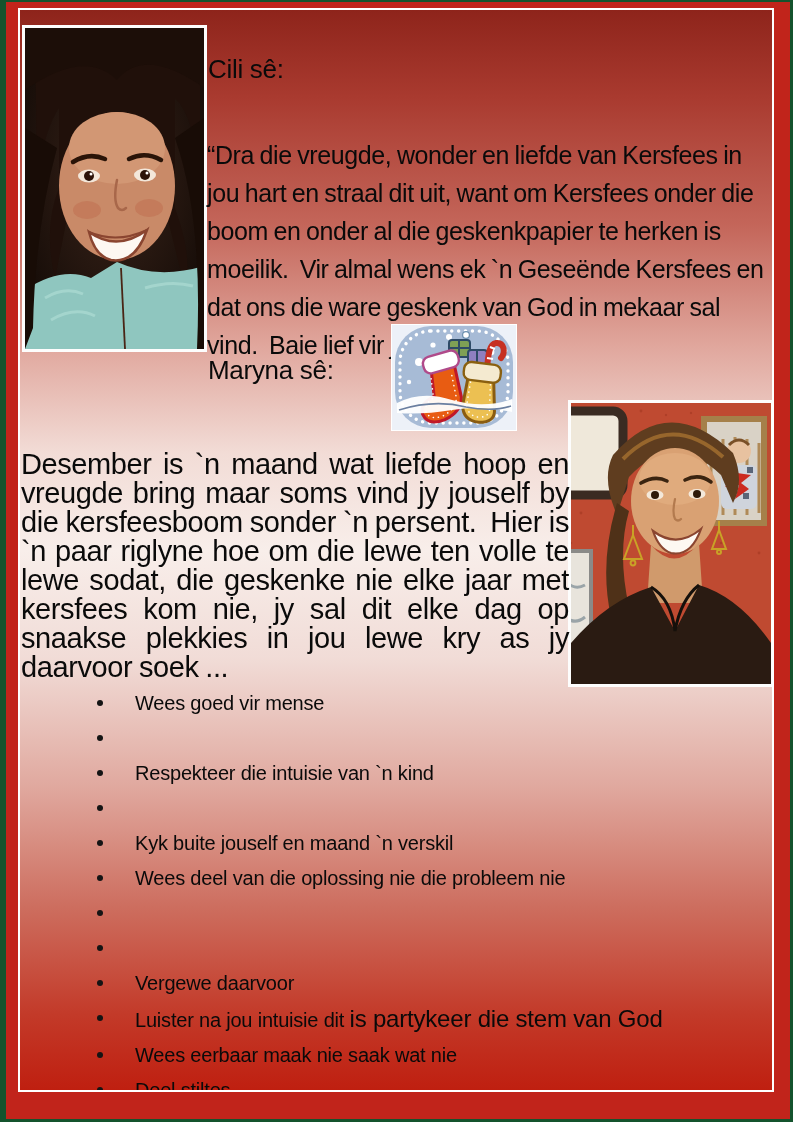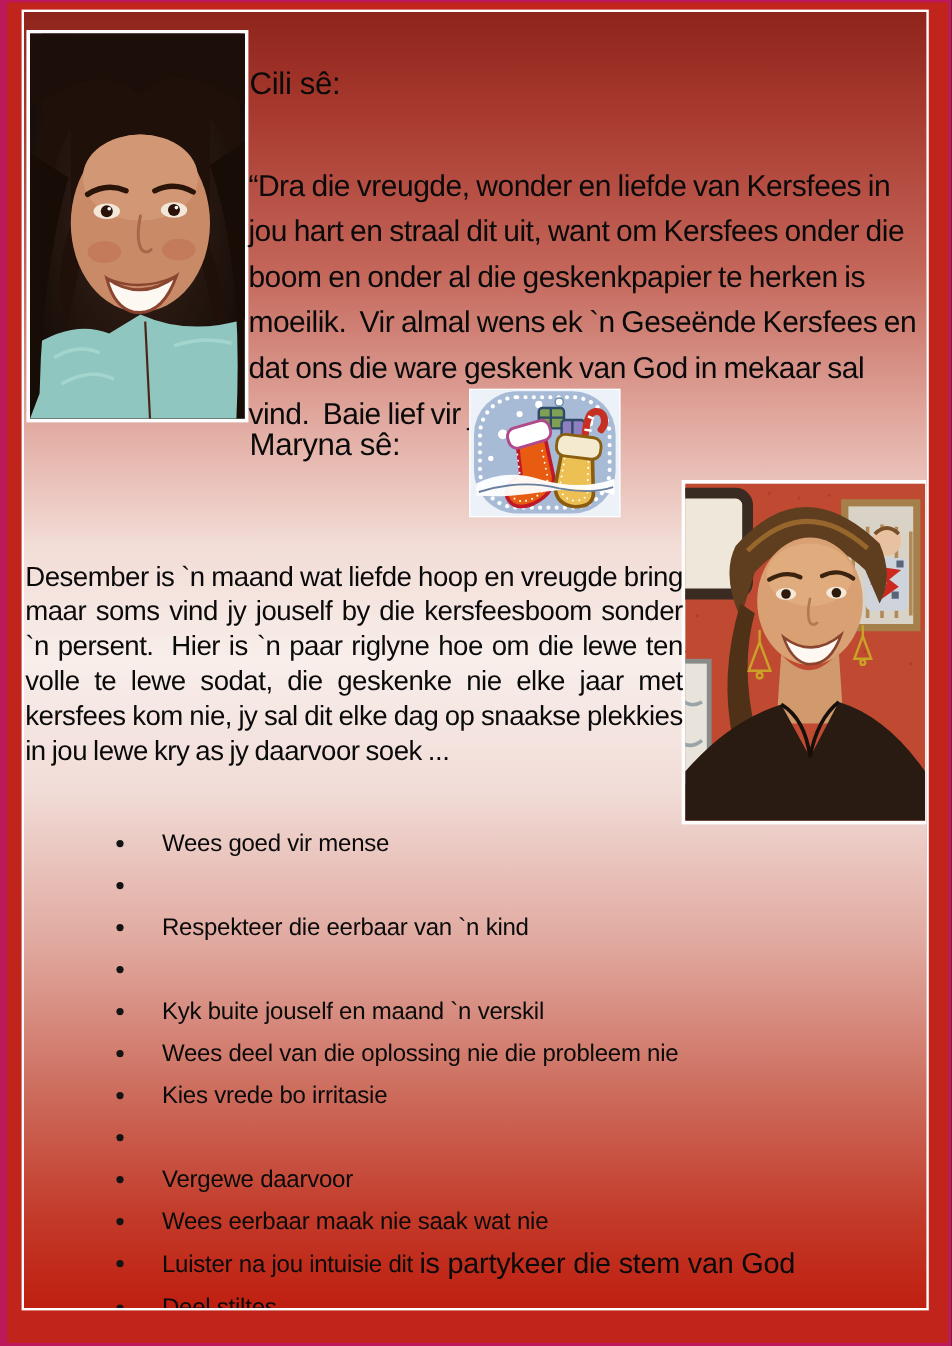--- a/index.html
+++ b/index.html
@@ -1,20 +1,20 @@
 <!DOCTYPE html>
 <html><head>
 <meta charset="utf-8">
 <style>
   html,body{margin:0;padding:0;background:#2b2b2b;}
   *{box-sizing:border-box;}
   .page{
     position:relative;
     width:793px;height:1122px;
-    background:#be185d;
+    background:#14532d;
     font-family:"Liberation Sans","DejaVu Sans",sans-serif;
     color:#0a0a0a;
     overflow:hidden;
   }
   .red-frame{
     position:absolute;left:6px;top:2px;right:3px;bottom:3px;
     background:#c1241b;
   }
   .content{
     position:absolute;left:18px;top:8px;width:756px;height:1084px;
@@ -46,29 +46,29 @@
     letter-spacing:-0.3px;
   }
   .cili-label{left:188px;top:44px;}
   .maryna-label{left:188px;top:345px;}
   .para{position:absolute;white-space:pre-wrap;letter-spacing:-0.4px;word-spacing:-1px;}
   .cili-quote{
     left:187px;top:126px;width:565px;
     font-size:25px;line-height:38px;text-align:left;
   }
   .desember{
-    left:1px;top:456px;width:548px;
-    font-size:23px;line-height:29px;text-align:justify;
+    left:1px;top:440px;width:548px;
+    font-size:29px;line-height:29px;text-align:justify;
   }
   ul.riglyne{
     position:absolute;left:77px;top:682px;width:640px;
     margin:0;padding:0;list-style:none;
   }
   ul.riglyne li{
-    display:flex;align-items:center;
+    display:flex;align-items:flex-end;
     margin:0 0 13px 0;
     font-size:20px;line-height:22px;
     min-height:22px;
   }
   .dot{
     flex:none;width:6px;height:6px;border-radius:50%;
     background:#141414;margin-right:32px;
     align-self:flex-start;margin-top:8px;
   }
   .li-text{white-space:pre-wrap;letter-spacing:-0.2px;}
@@ -235,53 +235,52 @@
     <ul class="riglyne">
       <li>
           <span class="dot"></span>
           <span class="li-text">Wees goed vir mense</span>
         </li>
       <li>
           <span class="dot"></span>
         </li>
       <li>
           <span class="dot"></span>
-          <span class="li-text">Respekteer die eerbaar van `n kind</span>
+          <span class="li-text">Respekteer die intuisie van `n kind</span>
         </li>
       <li>
           <span class="dot"></span>
         </li>
       <li>
           <span class="dot"></span>
           <span class="li-text">Kyk buite jouself en maand `n verskil</span>
         </li>
       <li>
           <span class="dot"></span>
           <span class="li-text">Wees deel van die oplossing nie die probleem nie</span>
         </li>
       <li>
           <span class="dot"></span>
-          <span class="li-text">Kies vrede bo irritasie</span>
         </li>
       <li>
           <span class="dot"></span>
         </li>
       <li>
           <span class="dot"></span>
           <span class="li-text">Vergewe daarvoor</span>
-        </li>
-      <li>
-          <span class="dot"></span>
-          <span class="li-text">Wees eerbaar maak nie saak wat nie</span>
         </li>
       <li>
           <span class="dot"></span>
           <span class="li-text">Luister na jou intuisie dit </span>
           <span class="li-text li-text-lg">is partykeer die stem van God</span>
         </li>
       <li>
           <span class="dot"></span>
+          <span class="li-text">Wees eerbaar maak nie saak wat nie</span>
+        </li>
+      <li>
+          <span class="dot"></span>
           <span class="li-text">Deel stiltes.</span>
         </li>
     </ul>
 
   </div>
 </div>
 
 </body></html>

